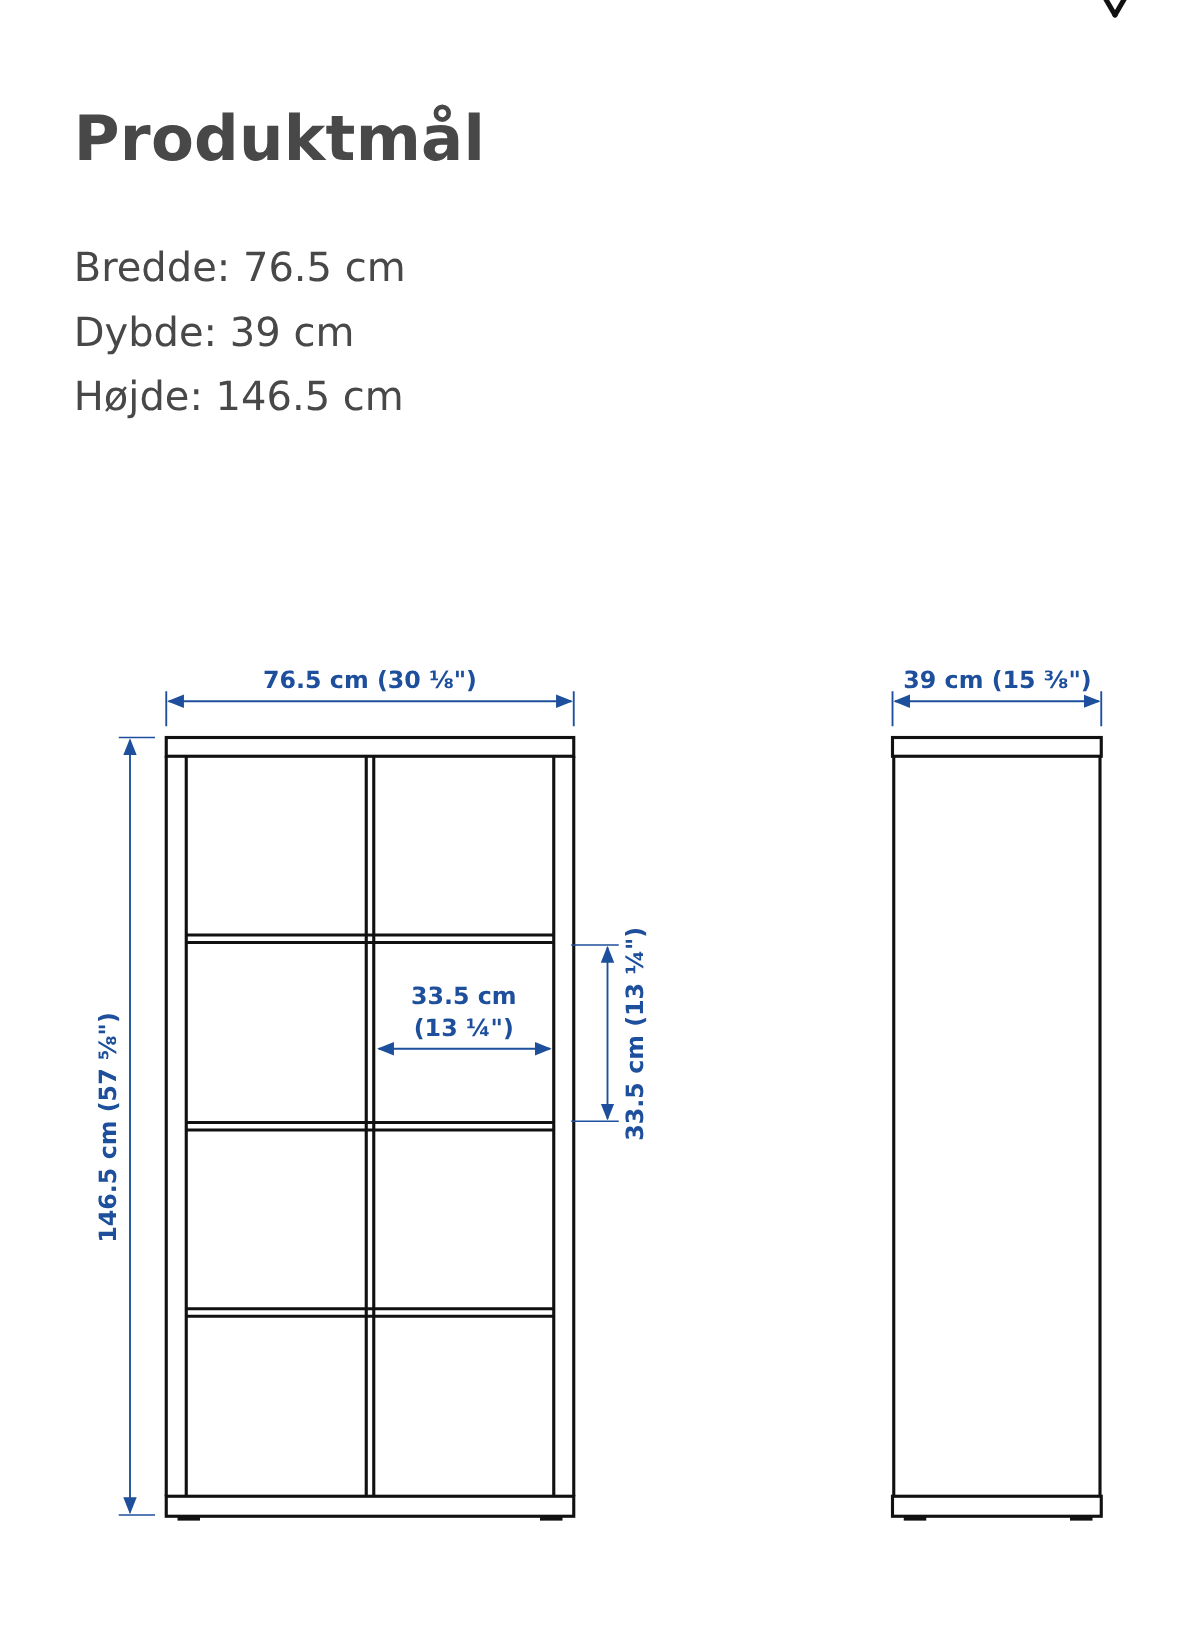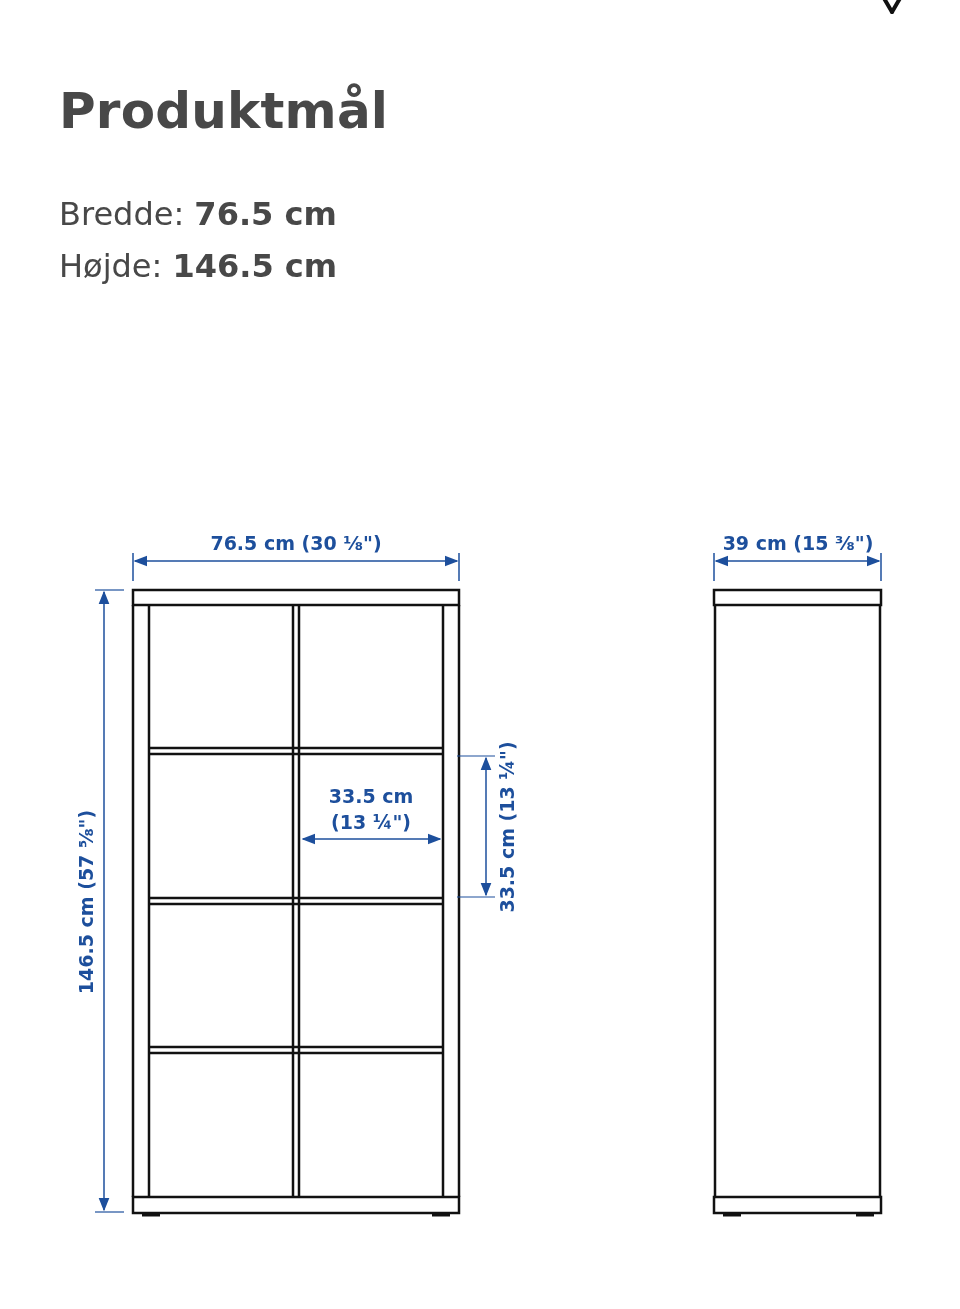--- a/index.html
+++ b/index.html
@@ -6,41 +6,45 @@
     body { width: 960px; height: 1309px; position: relative; overflow: hidden;
            font-family: "DejaVu Sans", "Liberation Sans", sans-serif; color: #484848; }
     .close-btn { position: absolute; left: 868px; top: -14px; width: 44px; height: 34px;
                  cursor: pointer; }
     .close-btn svg { display: block; }
     .title { position: absolute; left: 59px; top: 82px; margin: 0; font-size: 50px;
              font-weight: bold; color: #484848; letter-spacing: 0.2px; }
     .specs { position: absolute; left: 59px; top: 189px; margin: 0; padding: 0; list-style: none; }
     .specs li { font-size: 32px; line-height: 51.5px; white-space: nowrap; color: #484848; }
     .specs .lbl { font-weight: normal; }
-    .specs .val { font-weight: bold; }
+    .specs .val { font-weight: normal; }
     .diagram { position: absolute; left: 0; top: 500px; }
     .dim-text { font-family: "DejaVu Sans", "Liberation Sans", sans-serif; font-weight: bold;
                 fill: #1d4f9c; font-size: 19px; }
   </style>
 </head>
 <body>
 
 <div class="close-btn">
   <svg width="44" height="34" viewBox="0 0 44 34">
     <line x1="10" y1="2" x2="24" y2="26" stroke="#111" stroke-width="4" stroke-linecap="round"></line>
     <line x1="38" y1="2" x2="24" y2="26" stroke="#111" stroke-width="4" stroke-linecap="round"></line>
   </svg>
 </div>
 
 <h1 class="title">Produktmål</h1>
 
 <ul class="specs">
   <li>
     <span class="lbl">Bredde:</span>
     <span class="val">76.5 cm</span>
+  </li>
+  <li>
+    <span class="lbl">Dybde:</span>
+    <span class="val">39 cm</span>
   </li>
   <li>
     <span class="lbl">Højde:</span>
     <span class="val">146.5 cm</span>
   </li>
 </ul>
 
 <svg class="diagram" width="960" height="740" viewBox="0 500 960 740">
   <defs>
     <marker id="arr" viewBox="0 0 10 10" refX="9" refY="5" markerWidth="9" markerHeight="9" orient="auto-start-reverse">

